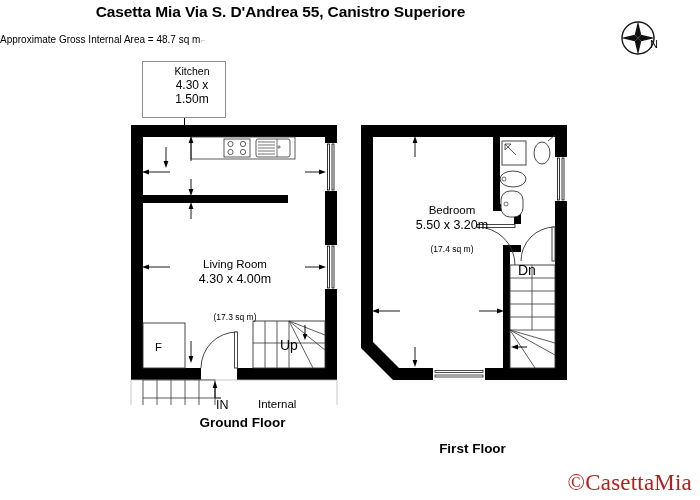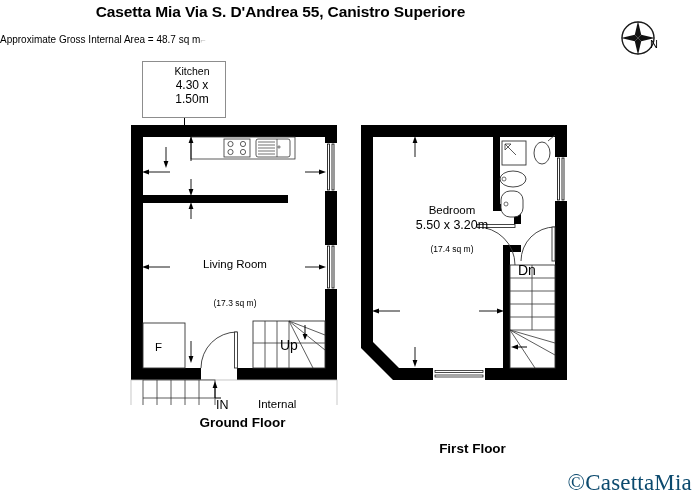--- a/index.html
+++ b/index.html
@@ -141,21 +141,21 @@
   #ground-floor-caption { left: 160px; top: 415px; width: 165px; }
   #first-floor-caption  { left: 390px; top: 441px; width: 165px; }
 
   
   #watermark {
     position: absolute;
     right: 8px;
     bottom: 4px;
     font-family: "Liberation Serif", serif;
     font-size: 23px;
-    color: #0c4a6e;
+    color: #b91c1c;
     letter-spacing: 0.2px;
   }
 </style>
 </head>
 <body>
 
 <div class="page">
 
   <div id="plan-title">Casetta Mia Via S. D'Andrea 55, Canistro Superiore</div>
   <div id="plan-subtitle">
@@ -340,20 +340,21 @@
       <line x1="146" y1="196" x2="124" y2="196" stroke="#000" stroke-width="0.9"></line>
       <polygon points="149,196 142,193.6 142,198.4" fill="#000"></polygon>
 
       <line x1="60" y1="232" x2="60" y2="247" stroke="#000" stroke-width="0.9"></line>
       <polygon points="60,252 57.6,245 62.4,245" fill="#000"></polygon>
     </svg>
   </div>
 
   <div id="living-room-label" class="room-label">
     <div class="rname">Living Room</div>
+    <div class="rdim">4.30 x 4.00m</div>
     <div class="rarea">(17.3 sq m)</div>
   </div>
 
   <div id="bedroom-label" class="room-label">
     <div class="rname">Bedroom</div>
     <div class="rdim">5.50 x 3.20m</div>
     <div class="rarea">(17.4 sq m)</div>
   </div>
 
   <div id="up-label" class="mini-label">Up</div>

